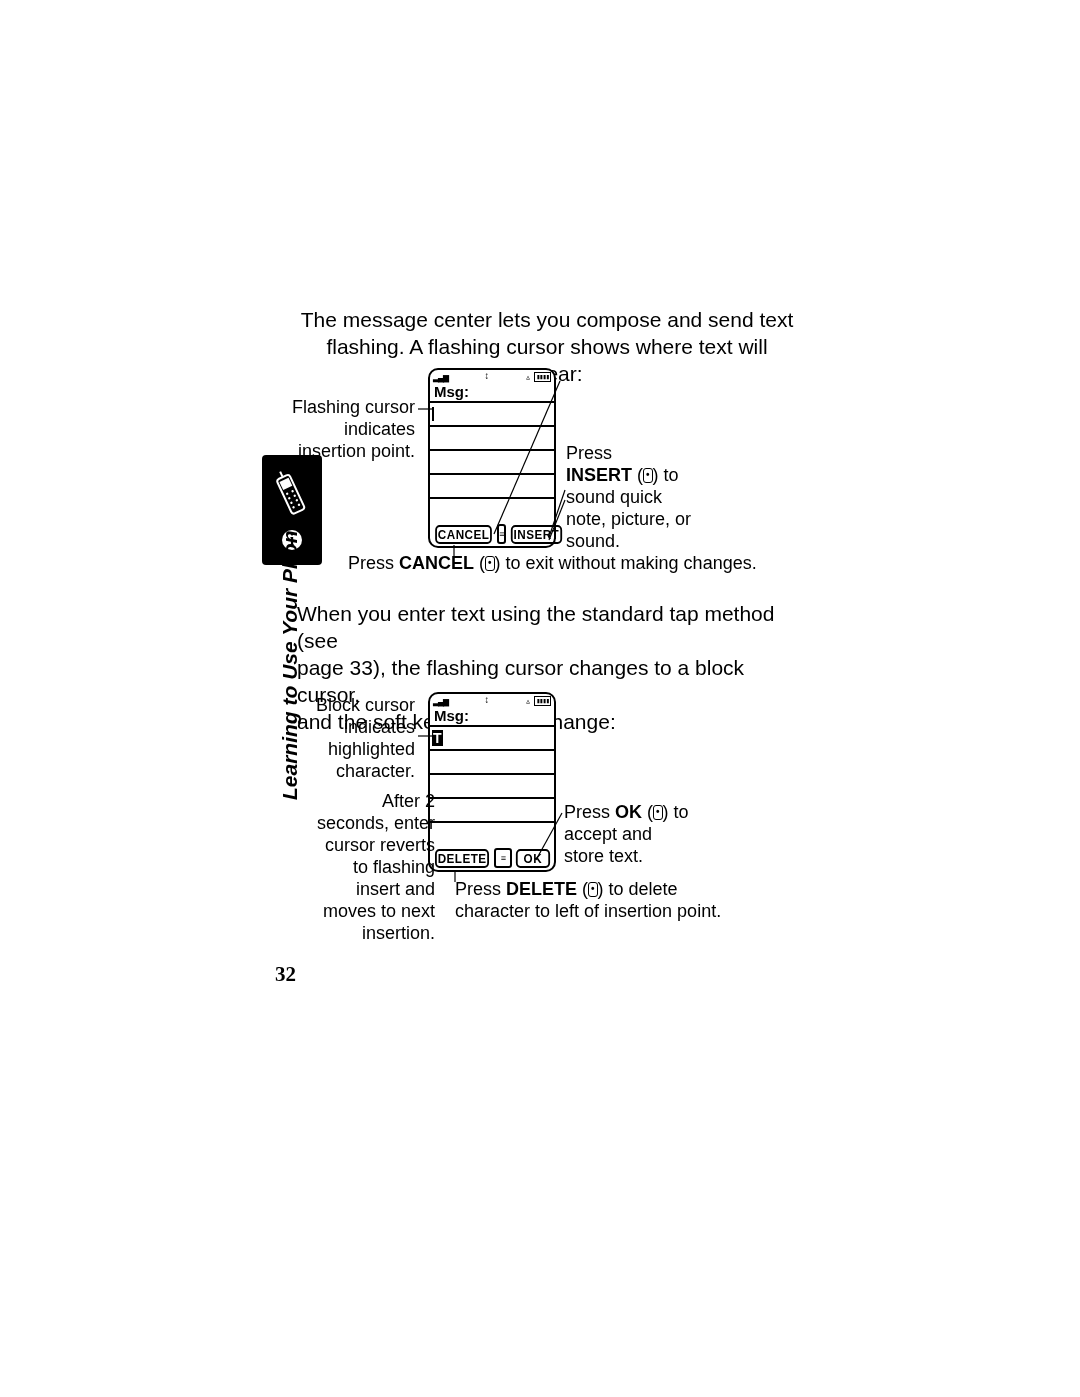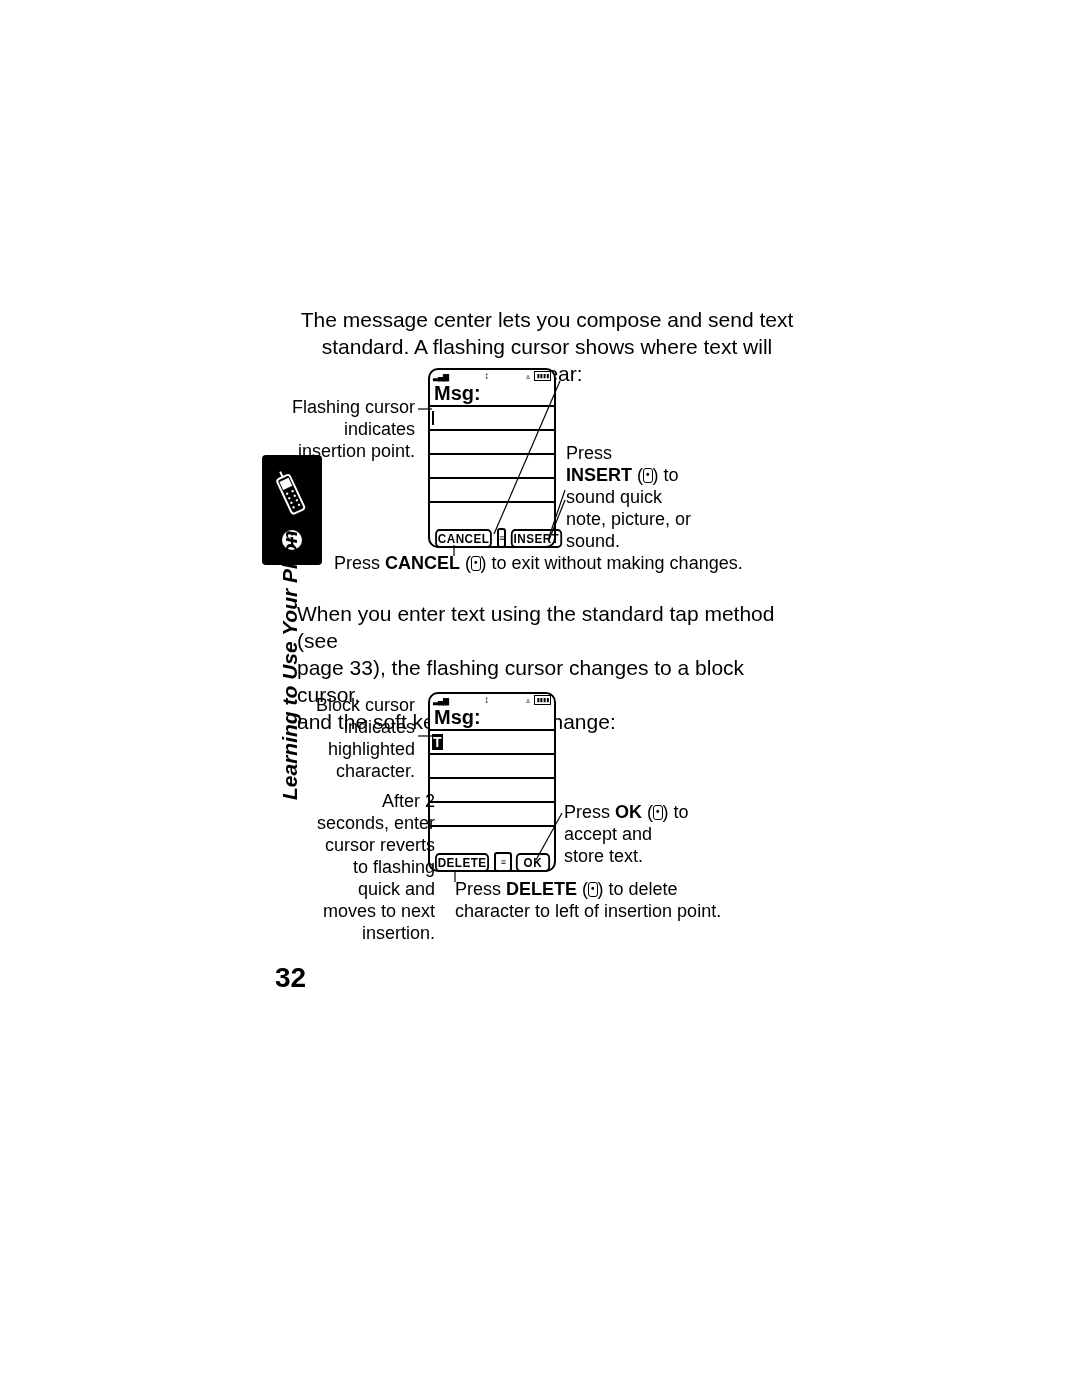--- a/index.html
+++ b/index.html
@@ -55,21 +55,21 @@
     display: flex;
     align-items: center;
     justify-content: space-between;
     padding: 0 3px;
     font-size: 10px;
     letter-spacing: -1px;
   }
   .phone .statusbar .sb-right { display:flex; gap:4px; align-items:center; font-size:10px;}
   .phone .title {
     font-weight: bold;
-    font-size: 20px;
+    font-size: 15px;
     padding: 1px 4px 2px 4px;
     border-bottom: 2px solid #000;
     line-height: 1;
     font-family: Arial, sans-serif;
   }
   .phone .lines { display:flex; flex-direction:column; }
   .phone .line { height: 22px; border-bottom: 2px solid #000; display:flex; align-items:center; padding:0 2px;}
   .phone .line:last-child { border-bottom: none; }
   .cursor-flash {
     width: 2px;
@@ -143,29 +143,29 @@
     display:flex;
     flex-direction:column;
     align-items:center;
     justify-content:center;
     gap:4px;
   }
 
   
   line.leader { stroke:#000; stroke-width:1.2px; }
 
-  .page-no { font-size: 28px; font-weight: bold; }
+  .page-no { font-size: 21px; font-weight: bold; font-family: Liberation Serif, serif; }
 </style>
 </head>
 <body>
 <div class="page">
 
 <div class="abs body-text" style="left:297px; top:307px; width:500px;text-align:center;">
   <span>The message center lets you compose and send text</span><br>
-  <span>standard. A </span><span class="italic">flashing cursor</span><span> shows where text will appear:</span>
+  <span>flashing. A </span><span class="italic">flashing cursor</span><span> shows where text will appear:</span>
 </div>
 
 <div class="abs phone" style="left:428px; top:368px; height:180px;">
   <div class="statusbar">
     <span>▂▃▅</span>
     <span>↕</span>
     <span class="sb-right">
       <span>▵</span>
       <span style="border:1px solid #000;padding:0 1px;font-size:7px;">▮▮▮▮</span>
     </span>
@@ -207,21 +207,21 @@
 
 
 <div class="abs annot annot-left" style="left:566px; top:443px; width:150px;">
   <span>Press</span><br>
   <span class="bold">INSERT</span> (<span class="key-glyph">•</span>)<span> to</span><br>
   <span>sound quick</span><br>
   <span>note, picture, or</span><br>
   <span>sound.</span>
 </div>
 
-<div class="abs annot annot-left" style="left:334px; top:553px; width:420px;">
+<div class="abs annot annot-left" style="left:348px; top:553px; width:420px;">
   <span>Press </span><span class="bold">CANCEL</span> (<span class="key-glyph">•</span>)<span> to exit without making changes.</span>
 </div>
 
 <div class="abs body-text" style="left:297px; top:601px; width:510px;">
   <span>When you enter text using the standard tap method (see</span><br>
   <span>page 33), the flashing cursor changes to a </span><span class="italic">block cursor</span><span>,</span><br>
   <span>and the soft key functions change:</span>
 </div>
 
 <div class="abs phone" style="left:428px; top:692px; height:180px;">
@@ -264,21 +264,21 @@
   <span>indicates</span><br>
   <span>highlighted</span><br>
   <span>character.</span>
 </div>
 
 <div class="abs annot annot-right" style="left:290px; top:791px; width:125px;margin-left:20px;">
   <span>After 2</span><br>
   <span>seconds, enter</span><br>
   <span>cursor reverts</span><br>
   <span>to flashing</span><br>
-  <span>quick and</span><br>
+  <span>insert and</span><br>
   <span>moves to next</span><br>
   <span>insertion.</span>
 </div>
 
 <div class="abs annot annot-left" style="left:455px; top:879px; width:320px;">
   <span>Press </span><span class="bold">DELETE</span> (<span class="key-glyph">•</span>)<span> to delete</span><br>
   <span>character to left of insertion point.</span>
 </div>
 
 <div class="abs annot annot-left" style="left:564px; top:802px; width:150px;">

